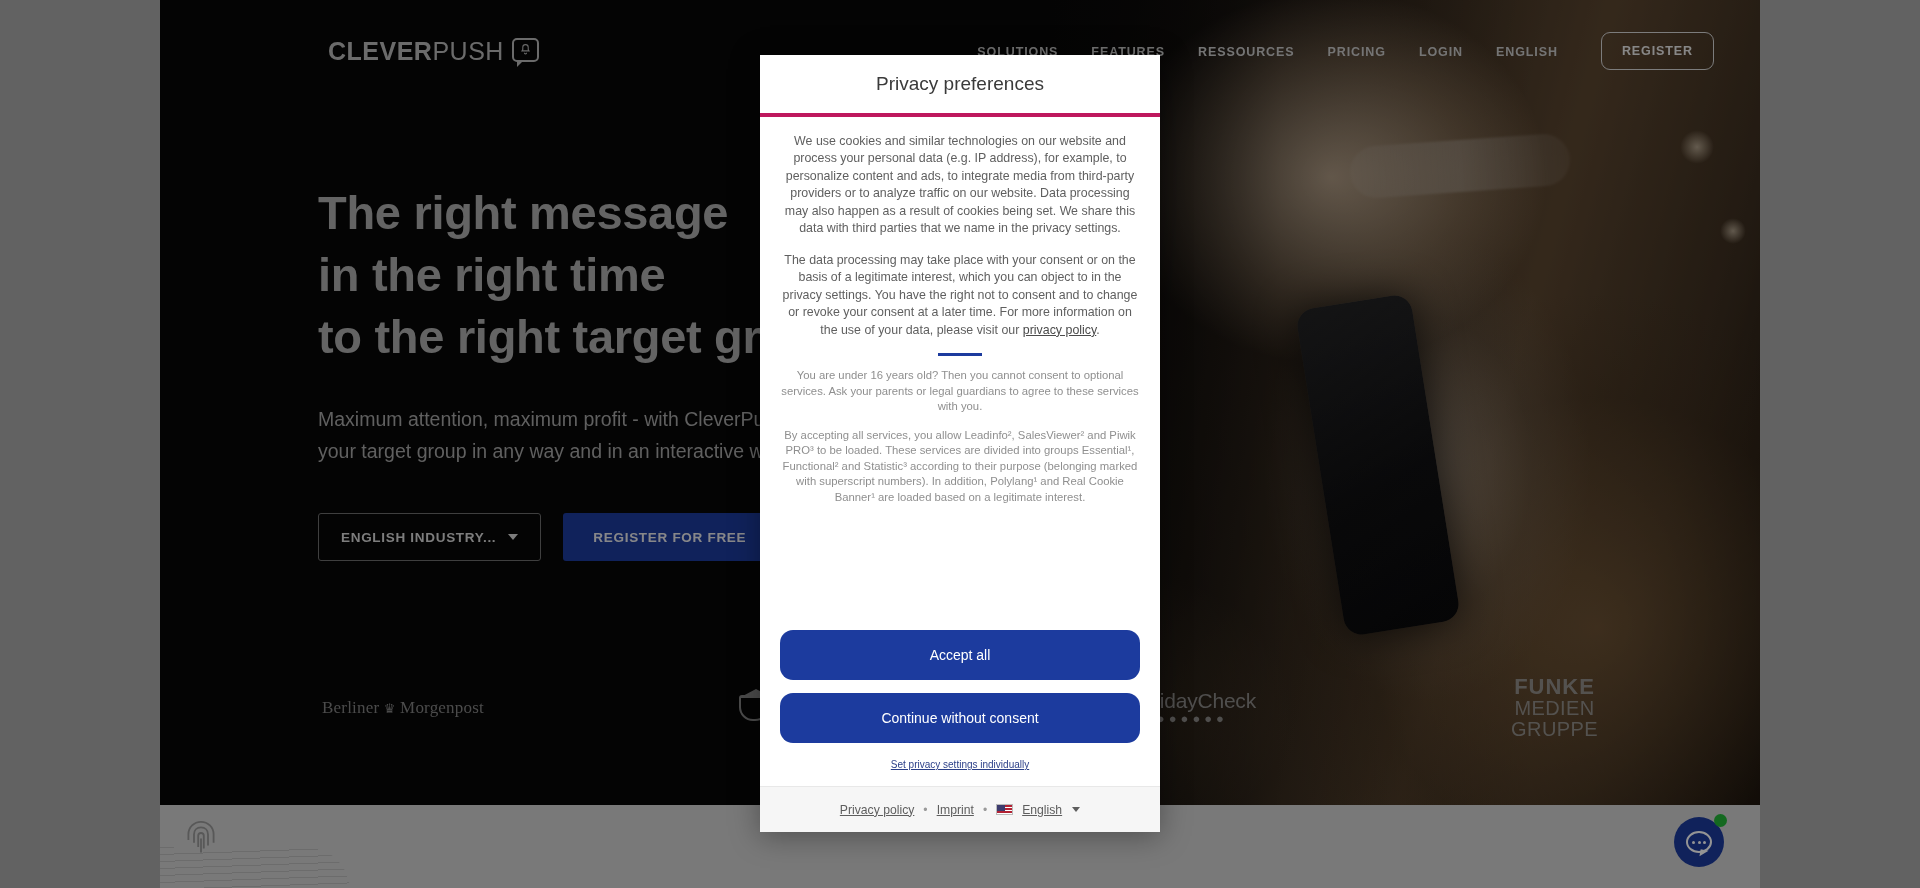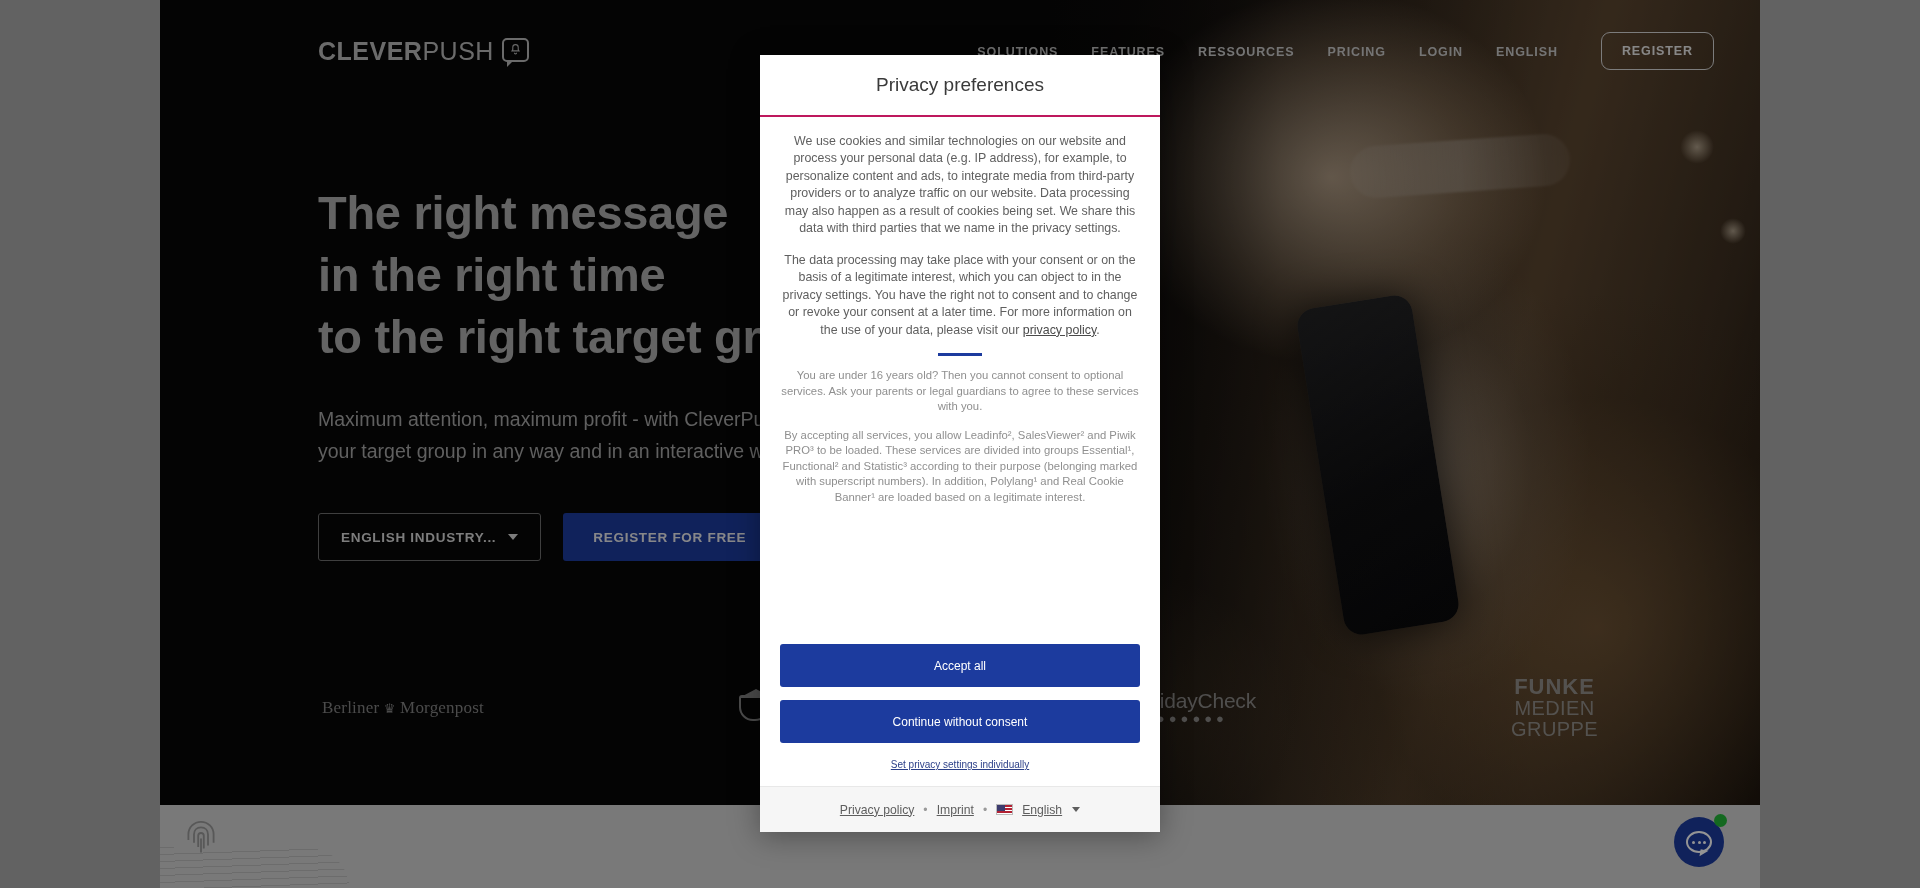--- a/index.html
+++ b/index.html
@@ -84,21 +84,21 @@
 
   
   #topnav {
     position: absolute; left: 0; top: 0;
     width: 100%; height: 86px;
     display: flex; align-items: center;
     padding: 0 46px 0 36px;
     z-index: 6;
   }
   #logo { display: flex; align-items: center; gap: 8px; margin-left: 122px; margin-top: 16px; }
-  #logo .word { font-size: 25px; letter-spacing: .5px; color: #b9b9b9; }
+  #logo .word { font-size: 25px; letter-spacing: .5px; color: #b9b9b9; margin-left: 10px; }
   #logo .word b { font-weight: 700; }
   #logo .word span.light { font-weight: 400; }
   #logo .bell {
     position: relative; width: 27px; height: 24px;
     border: 2px solid #b9b9b9; border-radius: 5px;
     display: flex; align-items: center; justify-content: center;
     margin-bottom: 3px;
   }
   #logo .bell:after {
     content:""; position:absolute; left: 3px; bottom: -7px;
@@ -232,21 +232,21 @@
     width: 400px; height: 777px;
     background: #fff;
     box-shadow: 0 4px 28px rgba(0,0,0,.35);
     display: flex; flex-direction: column;
     z-index: 30;
     font-family: "Liberation Sans", sans-serif;
   }
   #dialog-header {
     height: 62px; flex: 0 0 62px;
     display: flex; align-items: center; justify-content: center;
-    border-bottom: 2px solid #be185d;
+    border-bottom: 4px solid #be185d;
   }
   #dialog-title { font-size: 19px; color: #3a3a3a; font-weight: 400; }
 
   #dialog-body {
     flex: 1 1 auto;
     padding: 16px 20px 4px 20px;
     text-align: center;
     overflow: hidden;
   }
   .para {
@@ -258,23 +258,23 @@
     width: 44px; height: 3px; background: #1c3b9e;
     margin: 4px auto 12px auto;
   }
   .para-small {
     font-size: 11.3px; line-height: 1.37; color: #8f8f8f;
     margin-bottom: 13px;
   }
 
   #dialog-actions { padding: 4px 20px 0 20px; }
   .dlg-btn {
-    display: block; width: 100%; height: 43px;
+    display: block; width: 100%; height: 50px;
     background: #1c3b9e; color: #fff; border: none;
-    font-size: 12px; border-radius: 3px; cursor: pointer;
+    font-size: 14px; border-radius: 13px; cursor: pointer;
     margin-bottom: 13px;
     font-family: "Liberation Sans", sans-serif;
   }
   #set-individually {
     display: block; text-align: center; width: 100%;
     background: none; border: none; cursor: pointer;
     font-size: 10px; color: #2b3f88; text-decoration: underline;
     padding: 3px 0 16px 0;
     font-family: "Liberation Sans", sans-serif;
   }

